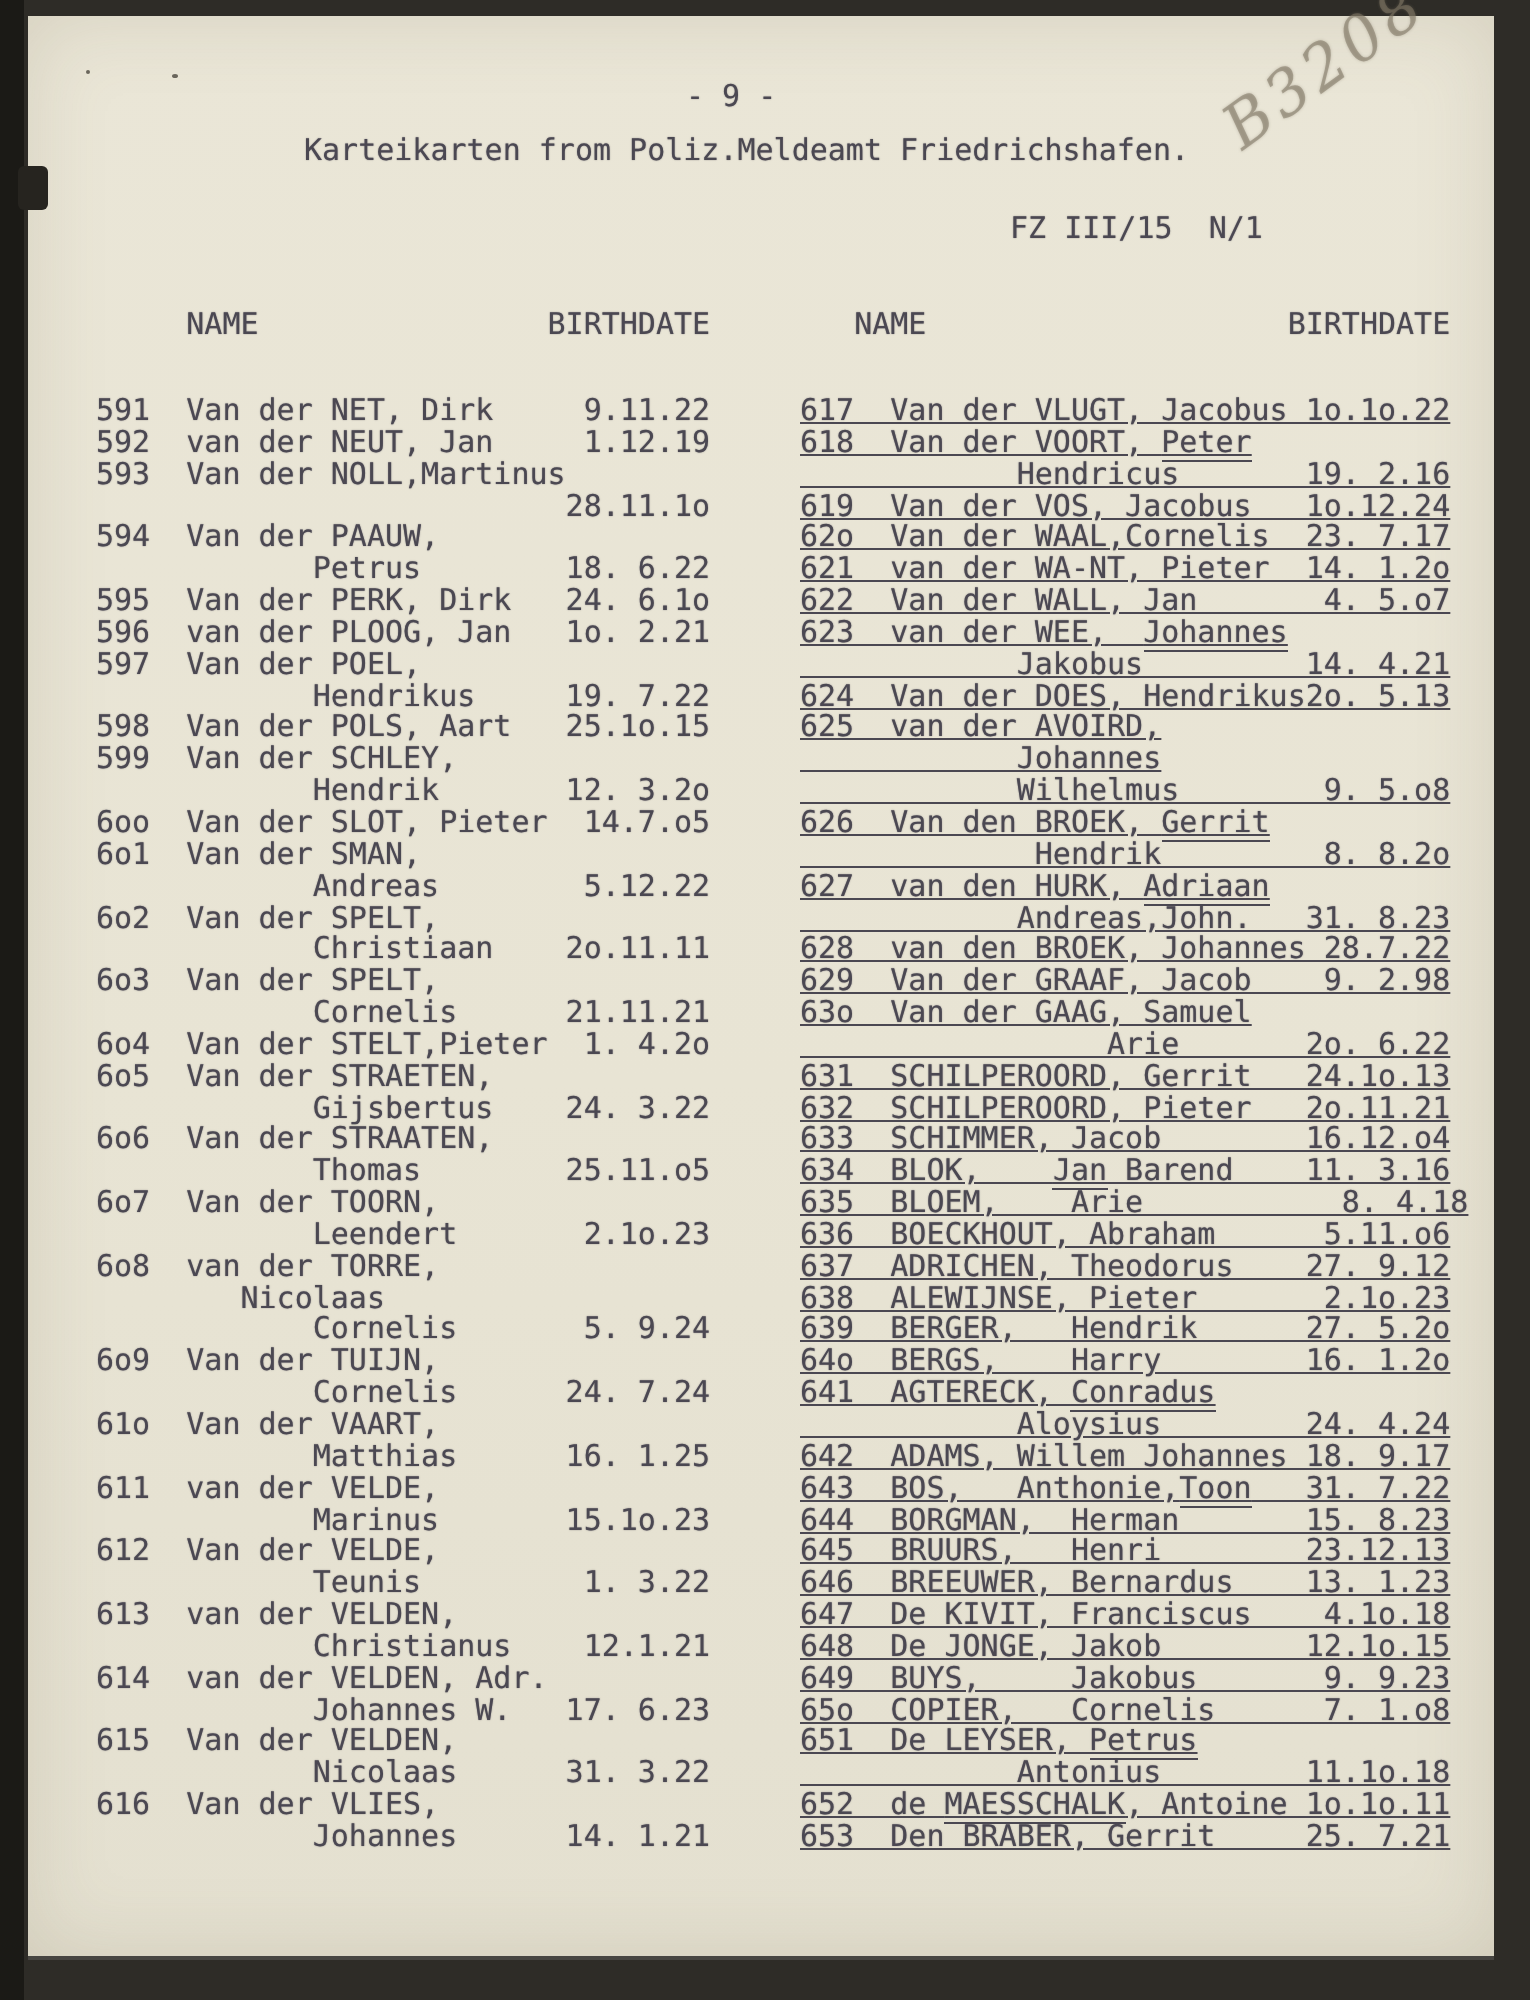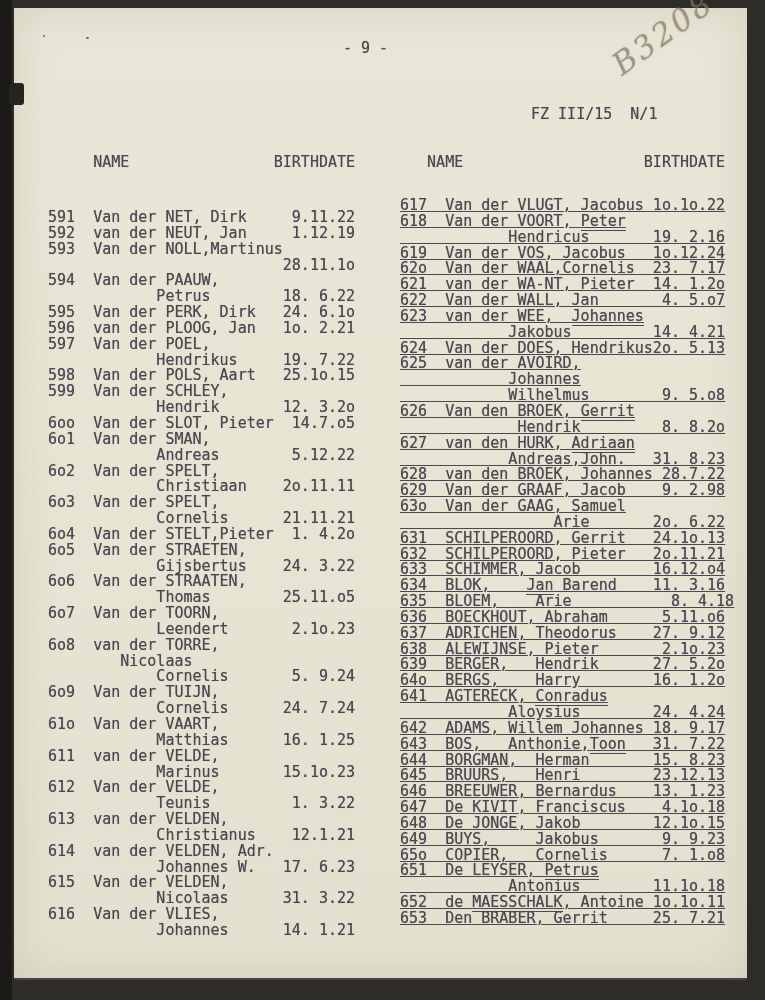--- a/index.html
+++ b/index.html
@@ -15,25 +15,25 @@
     box-shadow:inset 0 0 40px rgba(120,110,85,0.18), 0 2px 0 rgba(255,255,255,0.12);
   }
   .typed{
     position:absolute;white-space:pre;
     font-family:"DejaVu Sans Mono","Liberation Mono",monospace;
     font-size:15px;line-height:15.85px;color:#4b4852;
     text-shadow:0 0 0.7px rgba(70,66,78,0.65);
   }
   .page-num{left:329px;top:33px;}
   .doc-title{left:138px;top:60px;}
-  .doc-ref{left:517px;top:99px;text-align:right;}
+  .doc-ref{left:491px;top:99px;text-align:right;}
   .hdr-left{left:34px;top:147px;}
   .hdr-right{left:386px;top:147px;}
   .col{position:absolute;top:190px;}
-  .col-left{left:34px;margin-top:12px;}
+  .col-left{left:34px;}
   .col-right{left:386px;text-decoration:underline;}
   .line{white-space:pre;}
   .line .u{border-bottom:1.5px solid #4b4852;padding-bottom:0px;}
   .handwriting{
     position:absolute;left:612px;top:38px;width:140px;
     font-family:"DejaVu Serif","Liberation Serif",serif;
     font-style:italic;font-size:31px;letter-spacing:3px;
     color:rgba(128,118,100,0.55);
     transform:rotate(-36deg);transform-origin:left bottom;
     text-shadow:0 0 1.5px rgba(128,118,100,0.4);
@@ -50,20 +50,21 @@
 <body>
 
 <div class="edge-left"></div>
 
 <div class="paper">
   <div class="speck speck-1"></div>
   <div class="speck speck-2"></div>
   <div class="notch"></div>
 
   <div class="typed page-num">- 9 -</div>
+  <div class="typed doc-title">Karteikarten from Poliz.Meldeamt Friedrichshafen.</div>
   <div class="typed doc-ref">FZ III/15  N/1</div>
 
   <div class="handwriting">B3208</div>
 
   <div class="typed hdr-left">     NAME                BIRTHDATE</div>
   <div class="typed hdr-right">   NAME                    BIRTHDATE</div>
 
   <div class="typed col col-left"><div class="line"><span>591  Van der NET, Dirk     9.11.22</span></div><div class="line"><span>592  van der NEUT, Jan     1.12.19</span></div><div class="line"><span>593  Van der NOLL,Martinus</span></div><div class="line"><span>                          28.11.1o</span></div><div class="line"><span>594  Van der PAAUW,</span></div><div class="line"><span>            Petrus        18. 6.22</span></div><div class="line"><span>595  Van der PERK, Dirk   24. 6.1o</span></div><div class="line"><span>596  van der PLOOG, Jan   1o. 2.21</span></div><div class="line"><span>597  Van der POEL,</span></div><div class="line"><span>            Hendrikus     19. 7.22</span></div><div class="line"><span>598  Van der POLS, Aart   25.1o.15</span></div><div class="line"><span>599  Van der SCHLEY,</span></div><div class="line"><span>            Hendrik       12. 3.2o</span></div><div class="line"><span>6oo  Van der SLOT, Pieter  14.7.o5</span></div><div class="line"><span>6o1  Van der SMAN,</span></div><div class="line"><span>            Andreas        5.12.22</span></div><div class="line"><span>6o2  Van der SPELT,</span></div><div class="line"><span>            Christiaan    2o.11.11</span></div><div class="line"><span>6o3  Van der SPELT,</span></div><div class="line"><span>            Cornelis      21.11.21</span></div><div class="line"><span>6o4  Van der STELT,Pieter  1. 4.2o</span></div><div class="line"><span>6o5  Van der STRAETEN,</span></div><div class="line"><span>            Gijsbertus    24. 3.22</span></div><div class="line"><span>6o6  Van der STRAATEN,</span></div><div class="line"><span>            Thomas        25.11.o5</span></div><div class="line"><span>6o7  Van der TOORN,</span></div><div class="line"><span>            Leendert       2.1o.23</span></div><div class="line"><span>6o8  van der TORRE,</span></div><div class="line"><span>        Nicolaas</span></div><div class="line"><span>            Cornelis       5. 9.24</span></div><div class="line"><span>6o9  Van der TUIJN,</span></div><div class="line"><span>            Cornelis      24. 7.24</span></div><div class="line"><span>61o  Van der VAART,</span></div><div class="line"><span>            Matthias      16. 1.25</span></div><div class="line"><span>611  van der VELDE,</span></div><div class="line"><span>            Marinus       15.1o.23</span></div><div class="line"><span>612  Van der VELDE,</span></div><div class="line"><span>            Teunis         1. 3.22</span></div><div class="line"><span>613  van der VELDEN,</span></div><div class="line"><span>            Christianus    12.1.21</span></div><div class="line"><span>614  van der VELDEN, Adr.</span></div><div class="line"><span>            Johannes W.   17. 6.23</span></div><div class="line"><span>615  Van der VELDEN,</span></div><div class="line"><span>            Nicolaas      31. 3.22</span></div><div class="line"><span>616  Van der VLIES,</span></div><div class="line"><span>            Johannes      14. 1.21</span></div></div>
   <div class="typed col col-right"><div class="line"><span>617  Van der VLUGT, Jacobus 1o.1o.22</span></div><div class="line"><span>618  Van der VOORT, </span><span class="u">Peter</span><span></span></div><div class="line"><span>            Hendricus       19. 2.16</span></div><div class="line"><span>619  Van der VOS, Jacobus   1o.12.24</span></div><div class="line"><span>62o  Van der WAAL,Cornelis  23. 7.17</span></div><div class="line"><span>621  van der WA-NT, Pieter  14. 1.2o</span></div><div class="line"><span>622  Van der WALL, Jan       4. 5.o7</span></div><div class="line"><span>623  van der WEE,  </span><span class="u">Johannes</span><span></span></div><div class="line"><span>            Jakobus         14. 4.21</span></div><div class="line"><span>624  Van der DOES, Hendrikus2o. 5.13</span></div><div class="line"><span>625  van der AVOIRD,</span></div><div class="line"><span>            Johannes</span></div><div class="line"><span>            Wilhelmus        9. 5.o8</span></div><div class="line"><span>626  Van den BROEK, </span><span class="u">Gerrit</span><span></span></div><div class="line"><span>             Hendrik         8. 8.2o</span></div><div class="line"><span>627  van den HURK, </span><span class="u">Adriaan</span><span></span></div><div class="line"><span>            Andreas,John.   31. 8.23</span></div><div class="line"><span>628  van den BROEK, Johannes 28.7.22</span></div><div class="line"><span>629  Van der GRAAF, Jacob    9. 2.98</span></div><div class="line"><span>63o  Van der GAAG, Samuel</span></div><div class="line"><span>                 Arie       2o. 6.22</span></div><div class="line"><span>631  SCHILPEROORD, Gerrit   24.1o.13</span></div><div class="line"><span>632  SCHILPEROORD, Pieter   2o.11.21</span></div><div class="line"><span>633  SCHIMMER, Jacob        16.12.o4</span></div><div class="line"><span>634  BLOK,    </span><span class="u">Jan</span><span> Barend    11. 3.16</span></div><div class="line"><span>635  BLOEM,    Arie           8. 4.18</span></div><div class="line"><span>636  BOECKHOUT, Abraham      5.11.o6</span></div><div class="line"><span>637  ADRICHEN, Theodorus    27. 9.12</span></div><div class="line"><span>638  ALEWIJNSE, Pieter       2.1o.23</span></div><div class="line"><span>639  BERGER,   Hendrik      27. 5.2o</span></div><div class="line"><span>64o  BERGS,    Harry        16. 1.2o</span></div><div class="line"><span>641  AGTERECK, </span><span class="u">Conradus</span><span></span></div><div class="line"><span>            Aloysius        24. 4.24</span></div><div class="line"><span>642  ADAMS, Willem Johannes 18. 9.17</span></div><div class="line"><span>643  BOS,   Anthonie,</span><span class="u">Toon</span><span>   31. 7.22</span></div><div class="line"><span>644  BORGMAN,  Herman       15. 8.23</span></div><div class="line"><span>645  BRUURS,   Henri        23.12.13</span></div><div class="line"><span>646  BREEUWER, Bernardus    13. 1.23</span></div><div class="line"><span>647  De KIVIT, Franciscus    4.1o.18</span></div><div class="line"><span>648  De JONGE, Jakob        12.1o.15</span></div><div class="line"><span>649  BUYS,     Jakobus       9. 9.23</span></div><div class="line"><span>65o  COPIER,   Cornelis      7. 1.o8</span></div><div class="line"><span>651  De LEYSER, </span><span class="u">Petrus</span><span></span></div><div class="line"><span>            Antonius        11.1o.18</span></div><div class="line"><span>652  de </span><span class="u">MAESSCHALK</span><span>, Antoine 1o.1o.11</span></div><div class="line"><span>653  Den BRABER, Gerrit     25. 7.21</span></div></div>
 </div>

